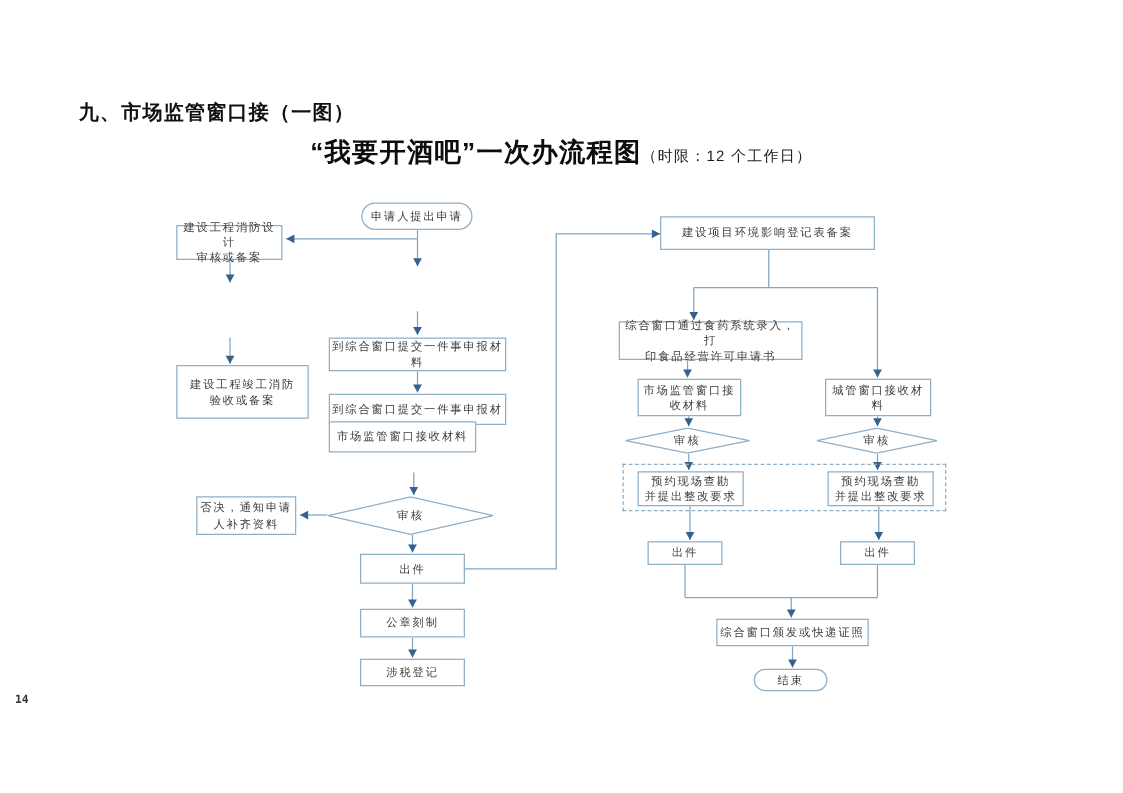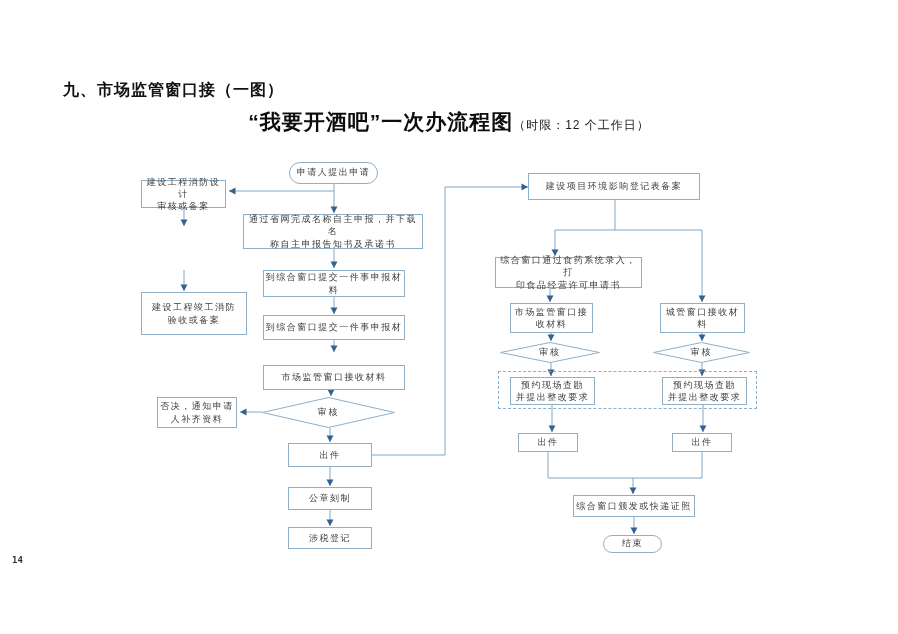--- a/index.html
+++ b/index.html
@@ -17,21 +17,21 @@
   .chart{position:absolute;left:0;top:0;width:898px;height:634px;}
   .connectors{position:absolute;left:0;top:0;width:898px;height:634px;z-index:1;}
   .connectors path{stroke:#7fa6c4;stroke-width:1;fill:none;}
   .connectors polygon{fill:#35618e;stroke:none;}
   .node{
     position:absolute;z-index:2;display:flex;align-items:center;justify-content:center;
     text-align:center;font-size:9px;line-height:1.35;letter-spacing:1.5px;
     white-space:pre-line;color:#3c3c3c;box-sizing:border-box;
   }
   .box{background:#ffffff;border:1px solid #8fafc7;}
-  .oval{background:#ffffff;border:1px solid #8fafc7;border-radius:12px;font-family:Liberation Mono, monospace;}
+  .oval{background:#ffffff;border:1px solid #8fafc7;border-radius:12px;}
   .diamond{background:transparent;border:none;}
   .diamond svg{position:absolute;left:0;top:0;width:100%;height:100%;}
   .diamond polygon{fill:#ffffff;stroke:#8fafc7;stroke-width:1;}
   .dlabel{position:relative;z-index:1;letter-spacing:2px;}
   .dashed-zone{
     position:absolute;z-index:1;border:1px dashed #8fafc7;background:transparent;box-sizing:border-box;
   }
   .page-number{
     position:absolute;left:12px;top:555px;width:898px;text-align:left;
     font-size:9px;color:#333333;font-family:"DejaVu Sans Mono", monospace;font-weight:bold;
@@ -109,29 +109,27 @@
     <div class="node box" style="left:141px;top:180px;width:85px;height:28px">建设工程消防设计
 审核或备案</div>
 
 
     <div class="node box" style="left:141px;top:292px;width:106px;height:43px">建设工程竣工消防
 验收或备案</div>
 
     <div class="node box" style="left:157px;top:397px;width:80px;height:31px">否决，通知申请
 人补齐资料</div>
 
-    <div class="node box" style="left:243px;top:214px;width:180px;height:35px">通过省网完成名称自主申报，并下载名
-称自主申报告知书及承诺书</div>
 
     <div class="node box" style="left:263px;top:270px;width:142px;height:27px">到综合窗口提交一件事申报材
 料</div>
 
     <div class="node box" style="left:263px;top:315px;width:142px;height:25px">到综合窗口提交一件事申报材</div>
 
-    <div class="node box" style="left:263px;top:365px;width:142px;height:25px">市场监管窗口接收材料</div>
+    <div class="node box" style="left:263px;top:337px;width:118px;height:25px">市场监管窗口接收材料</div>
 
     <div class="node diamond" style="left:262px;top:397px;width:133px;height:31px">
       <svg viewBox="0 0 133 31" preserveAspectRatio="none">
         <polygon points="0.5,15.5 66.5,0.5 132.5,15.5 66.5,30.5"></polygon>
       </svg>
       <span class="dlabel">审核</span>
     </div>
 
     <div class="node box" style="left:288px;top:443px;width:84px;height:24px">出件</div>
 

